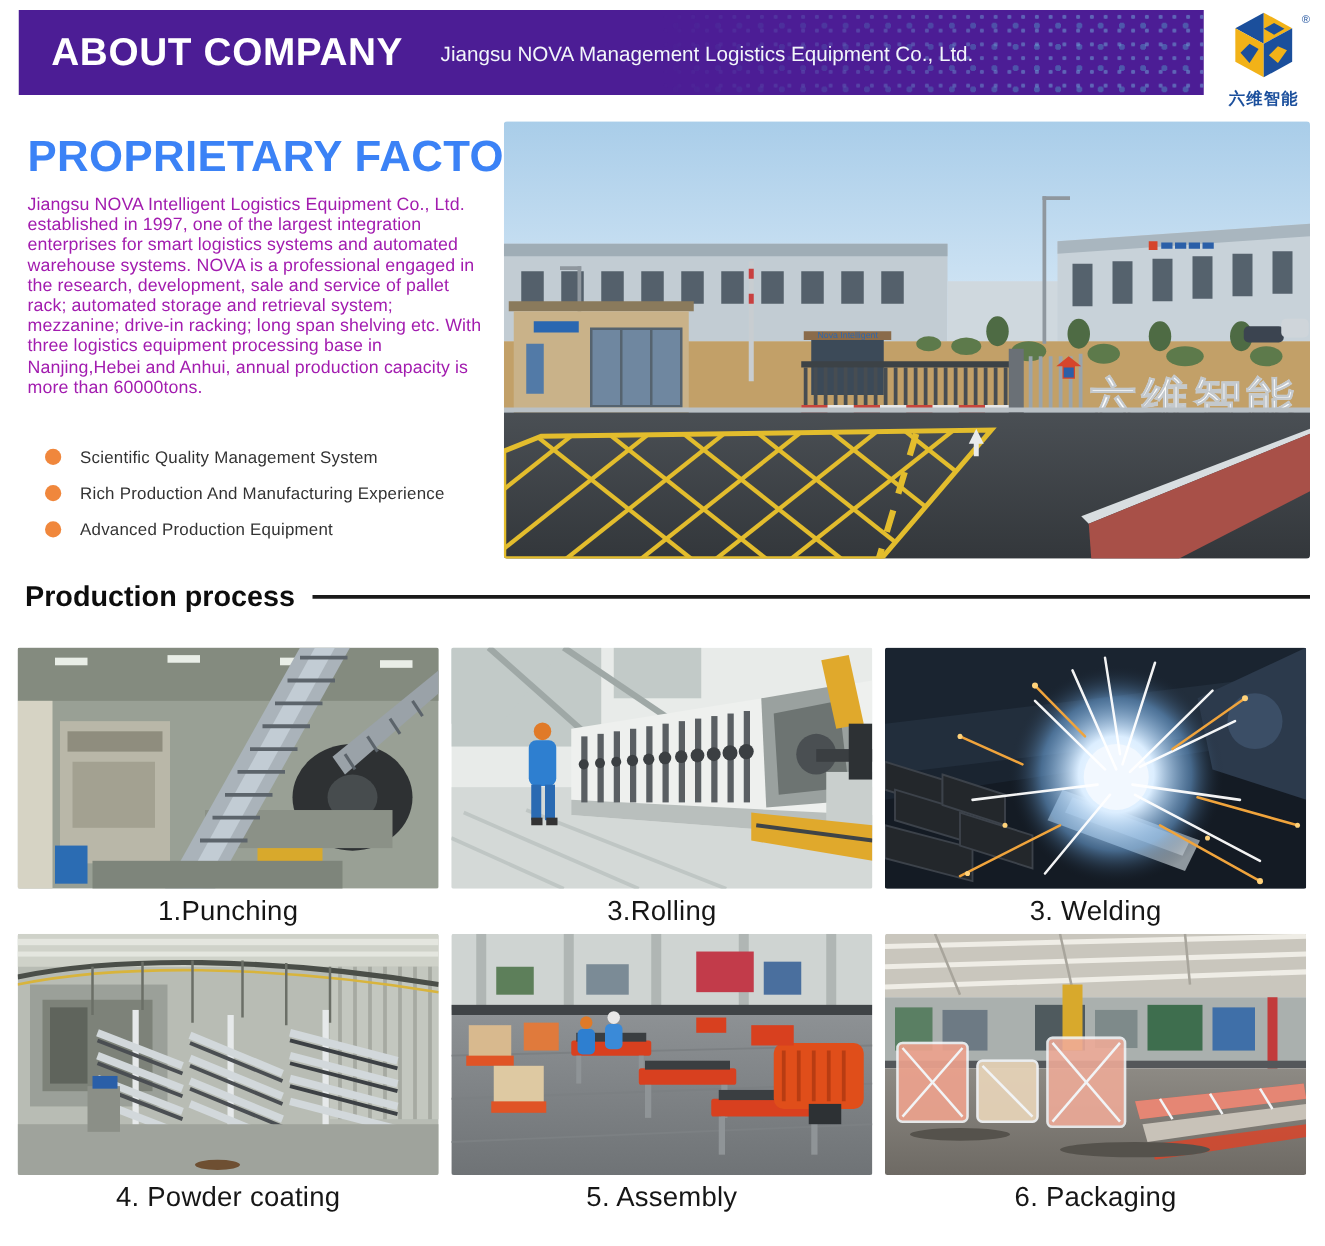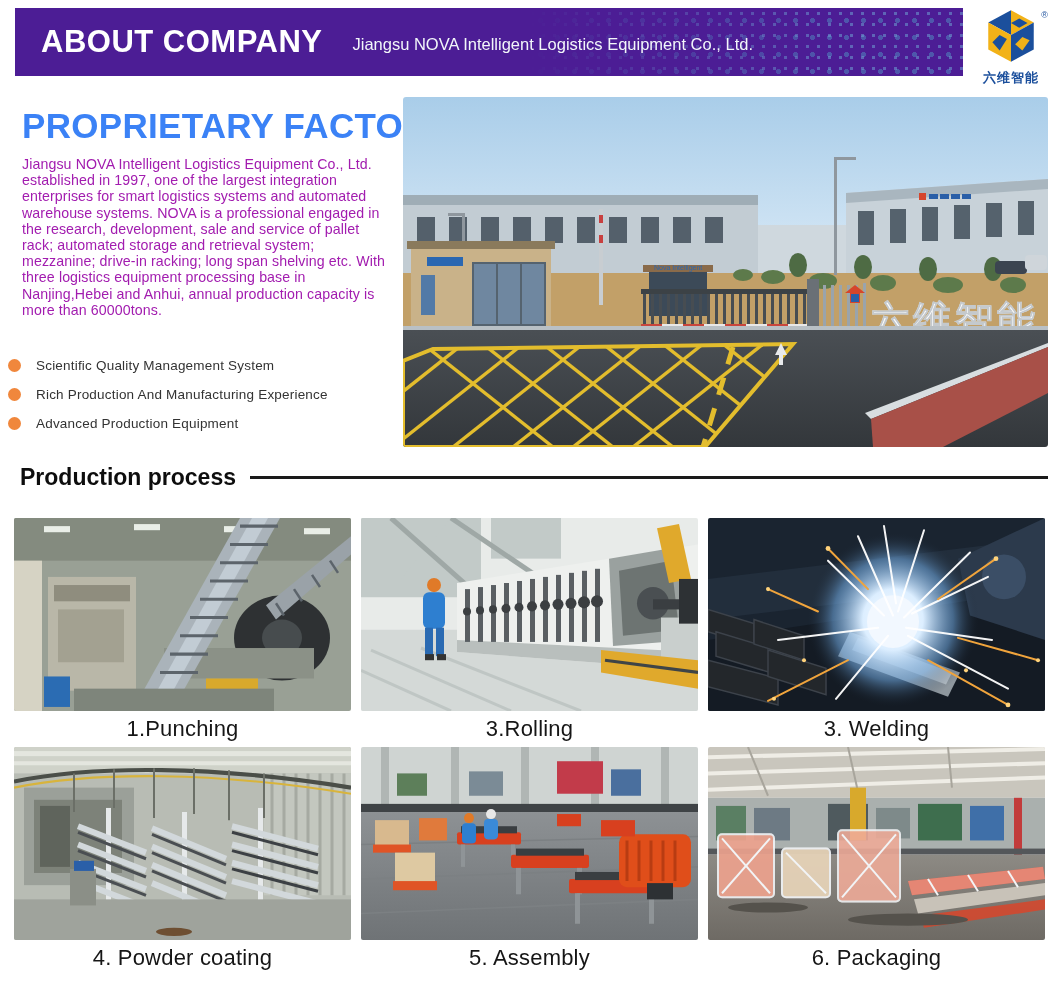--- a/index.html
+++ b/index.html
@@ -32,21 +32,21 @@
   .brand .reg{position:absolute;right:2px;top:2px;font-size:9px;color:#1B4F9C;}
   .brand .brand-text{margin-top:1px;font-size:13px;font-weight:800;color:#1B4F9C;letter-spacing:1px;white-space:nowrap;}
   
   .factory-heading{
     position:absolute;left:22px;top:106px;margin:0;font-size:35px;font-weight:800;color:#3b82f6;letter-spacing:0.3px;
   }
   .about-para{
     position:absolute;left:22px;top:156px;width:364px;margin:0;
     font-size:14.2px;line-height:16.2px;color:#a21caf;letter-spacing:0.1px;
   }
-  .bullets{position:absolute;left:8px;top:358px;margin:0;padding:0;list-style:none;}
+  .bullets{position:absolute;left:36px;top:358px;margin:0;padding:0;list-style:none;}
   .bullets li{display:flex;align-items:center;gap:15px;margin-bottom:14px;}
   .bullet-dot{width:13px;height:13px;border-radius:50%;background:#F0873C;flex:0 0 13px;}
   .bullet-label{font-size:13.5px;color:#333;letter-spacing:0.2px;}
   .photo{position:absolute;left:403px;top:97px;width:645px;height:350px;border-radius:3px;overflow:hidden;}
   .photo svg{display:block;width:100%;height:100%;}
   
   .prod-head{position:absolute;left:20px;top:464px;width:1028px;display:flex;align-items:center;gap:14px;}
   .prod-head h2{margin:0;font-size:23px;font-weight:800;color:#0d0d0d;white-space:nowrap;}
   .prod-rule{flex:1;height:3px;background:#1a1a1a;}
   .grid{
@@ -61,21 +61,21 @@
     font-size:22px;font-weight:500;color:#161616;letter-spacing:0.2px;
   }
 </style>
 </head>
 <body>
 
 <div class="page">
 
   <header class="topbar">
     <h1>ABOUT COMPANY</h1>
-    <span class="subtitle">Jiangsu NOVA Intelligent Logistics Equipment Co., Ltd.</span>
+    <span class="subtitle">Jiangsu NOVA Management Logistics Equipment Co., Ltd.</span>
     <div class="dots"></div>
   </header>
 
   <div class="brand">
     <span class="reg">®</span>
     <svg width="62" height="56" viewBox="0 0 60 54">
       <polygon points="30,2 8,14 30,26" fill="#1B4F9C"></polygon>
       <polygon points="30,2 52,14 30,26" fill="#F2B218"></polygon>
       <polygon points="38,10 46,14.5 38,19 30,14.5" fill="#1B4F9C"></polygon>
       <polygon points="8,14 30,26 30,52 8,40" fill="#F2B218"></polygon>

